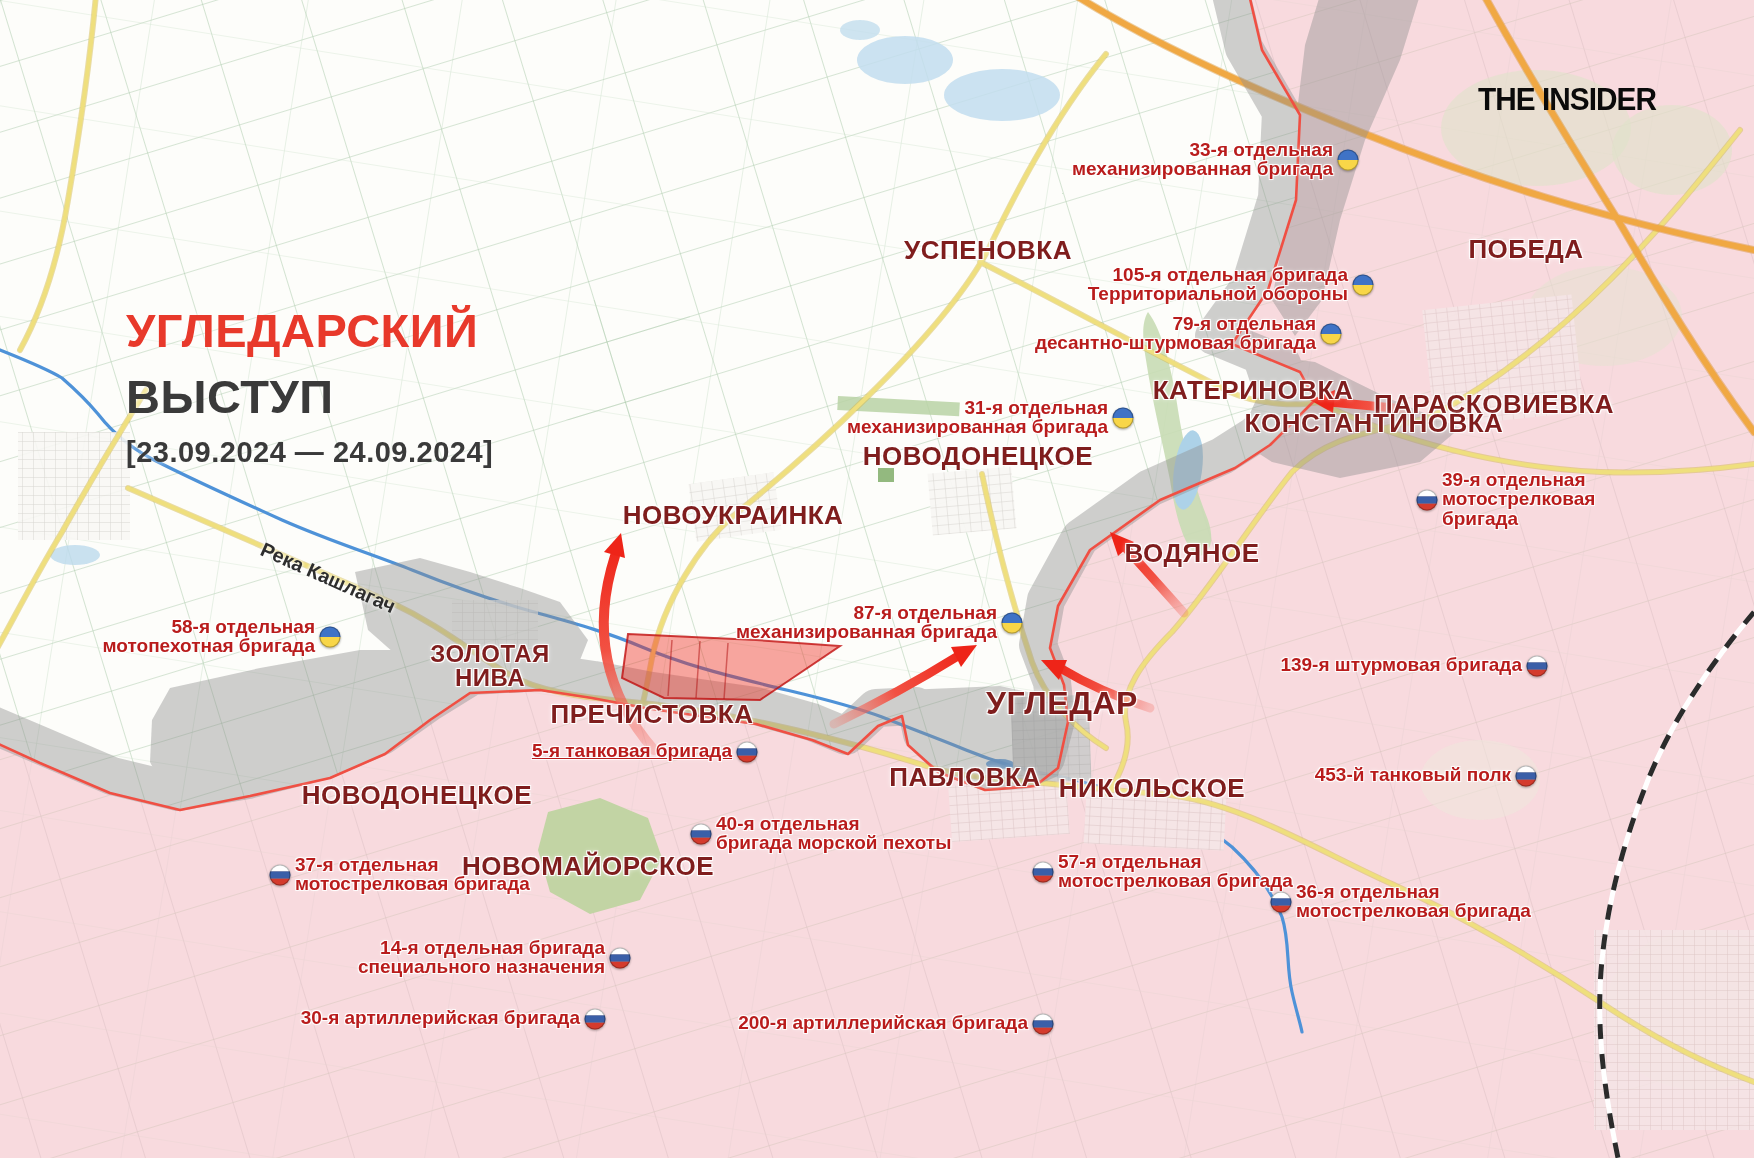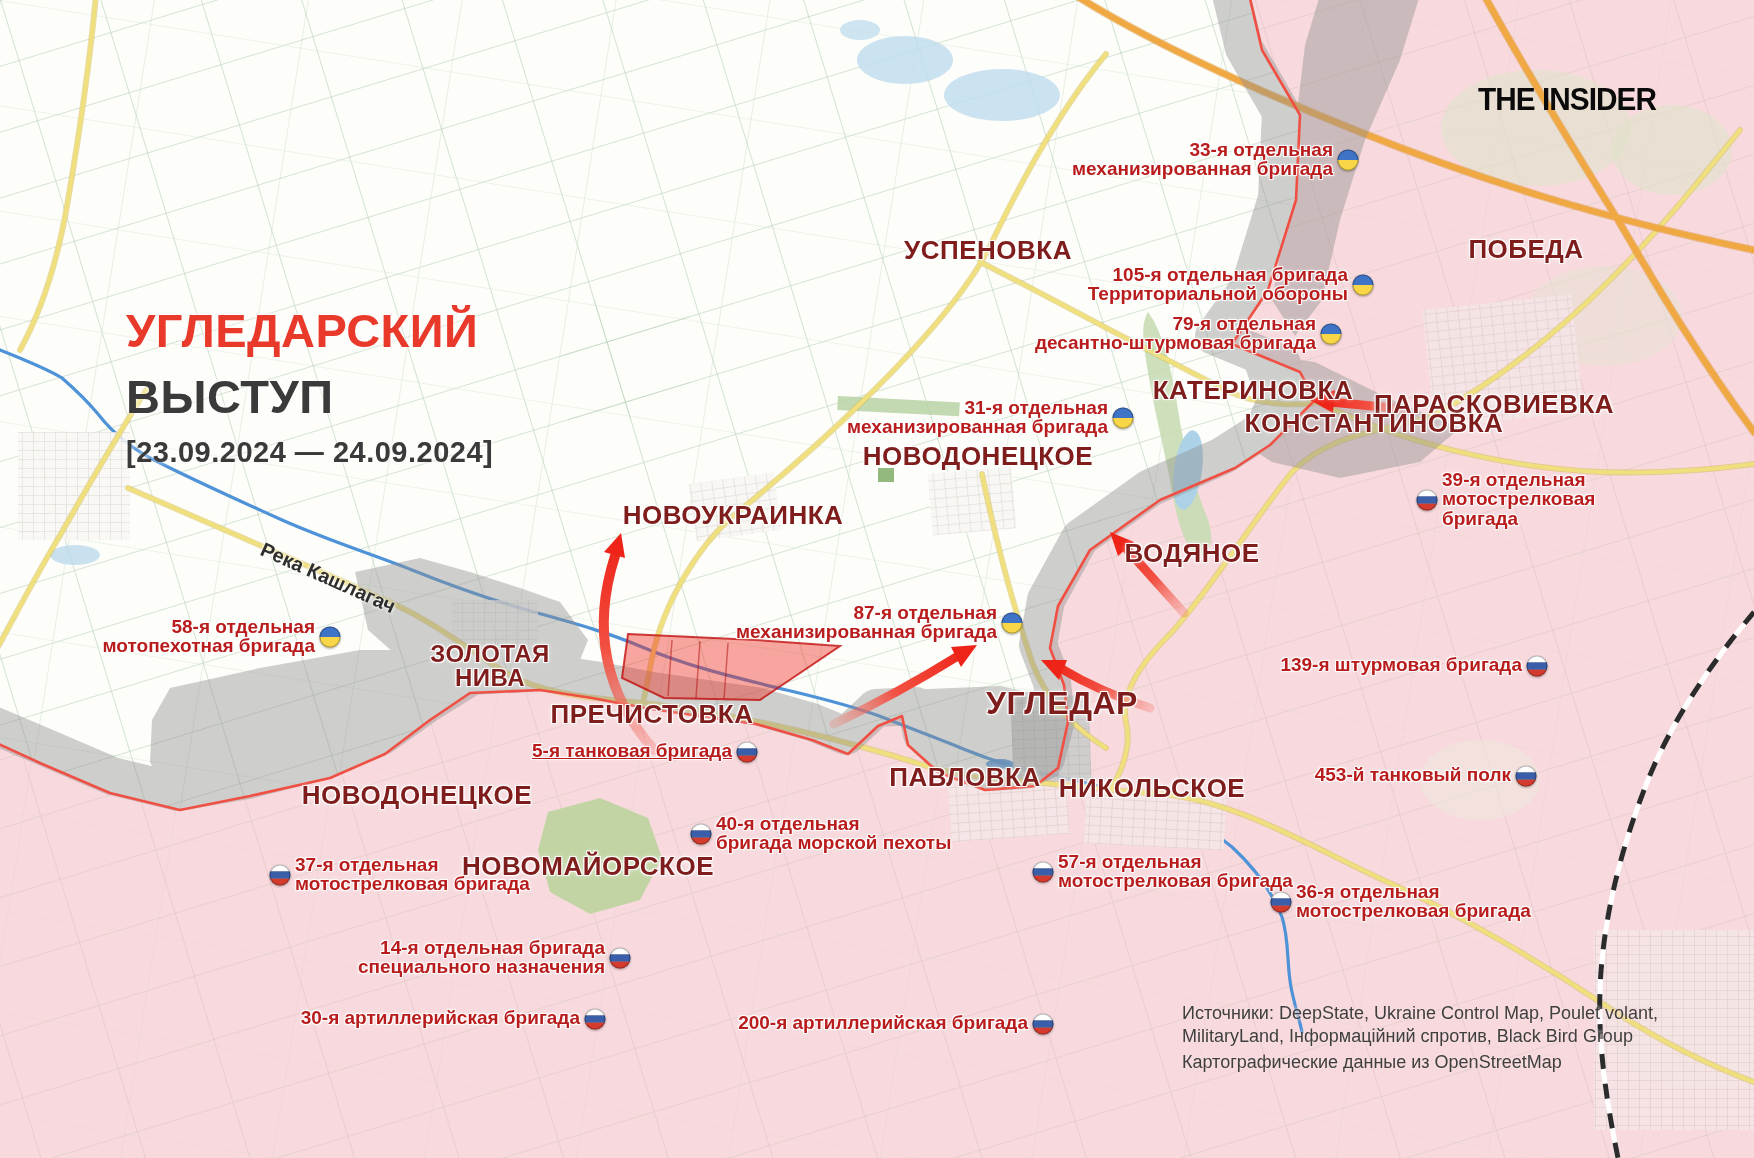--- a/index.html
+++ b/index.html
@@ -488,19 +488,14 @@
           <g clip-path="url(#fc16)">
             <rect width="22" height="7.4" fill="#ffffff"></rect>
             <rect y="7.4" width="22" height="7.3" fill="#3a5fa8"></rect>
             <rect y="14.7" width="22" height="7.3" fill="#d43b2d"></rect>
           </g>
           <circle cx="11" cy="11" r="10" fill="none" stroke="rgba(0,0,0,0.28)" stroke-width="1.2"></circle>
         </svg></div>
       <div class="unit-text" style="top: 1013.25px; right: 726px; text-align: right; white-space: pre-line;">200-я артиллерийская бригада</div>
     </div>
 
-<div id="sources">
-  <div class="src-line1">Источники: DeepState, Ukraine Control Map, Poulet volant,</div>
-  <div class="src-line2">MilitaryLand, Інформаційний спротив, Black Bird Group</div>
-  <div class="src-line3">Картографические данные из OpenStreetMap</div>
+
 </div>
 
-</div>
-
 </body></html>

